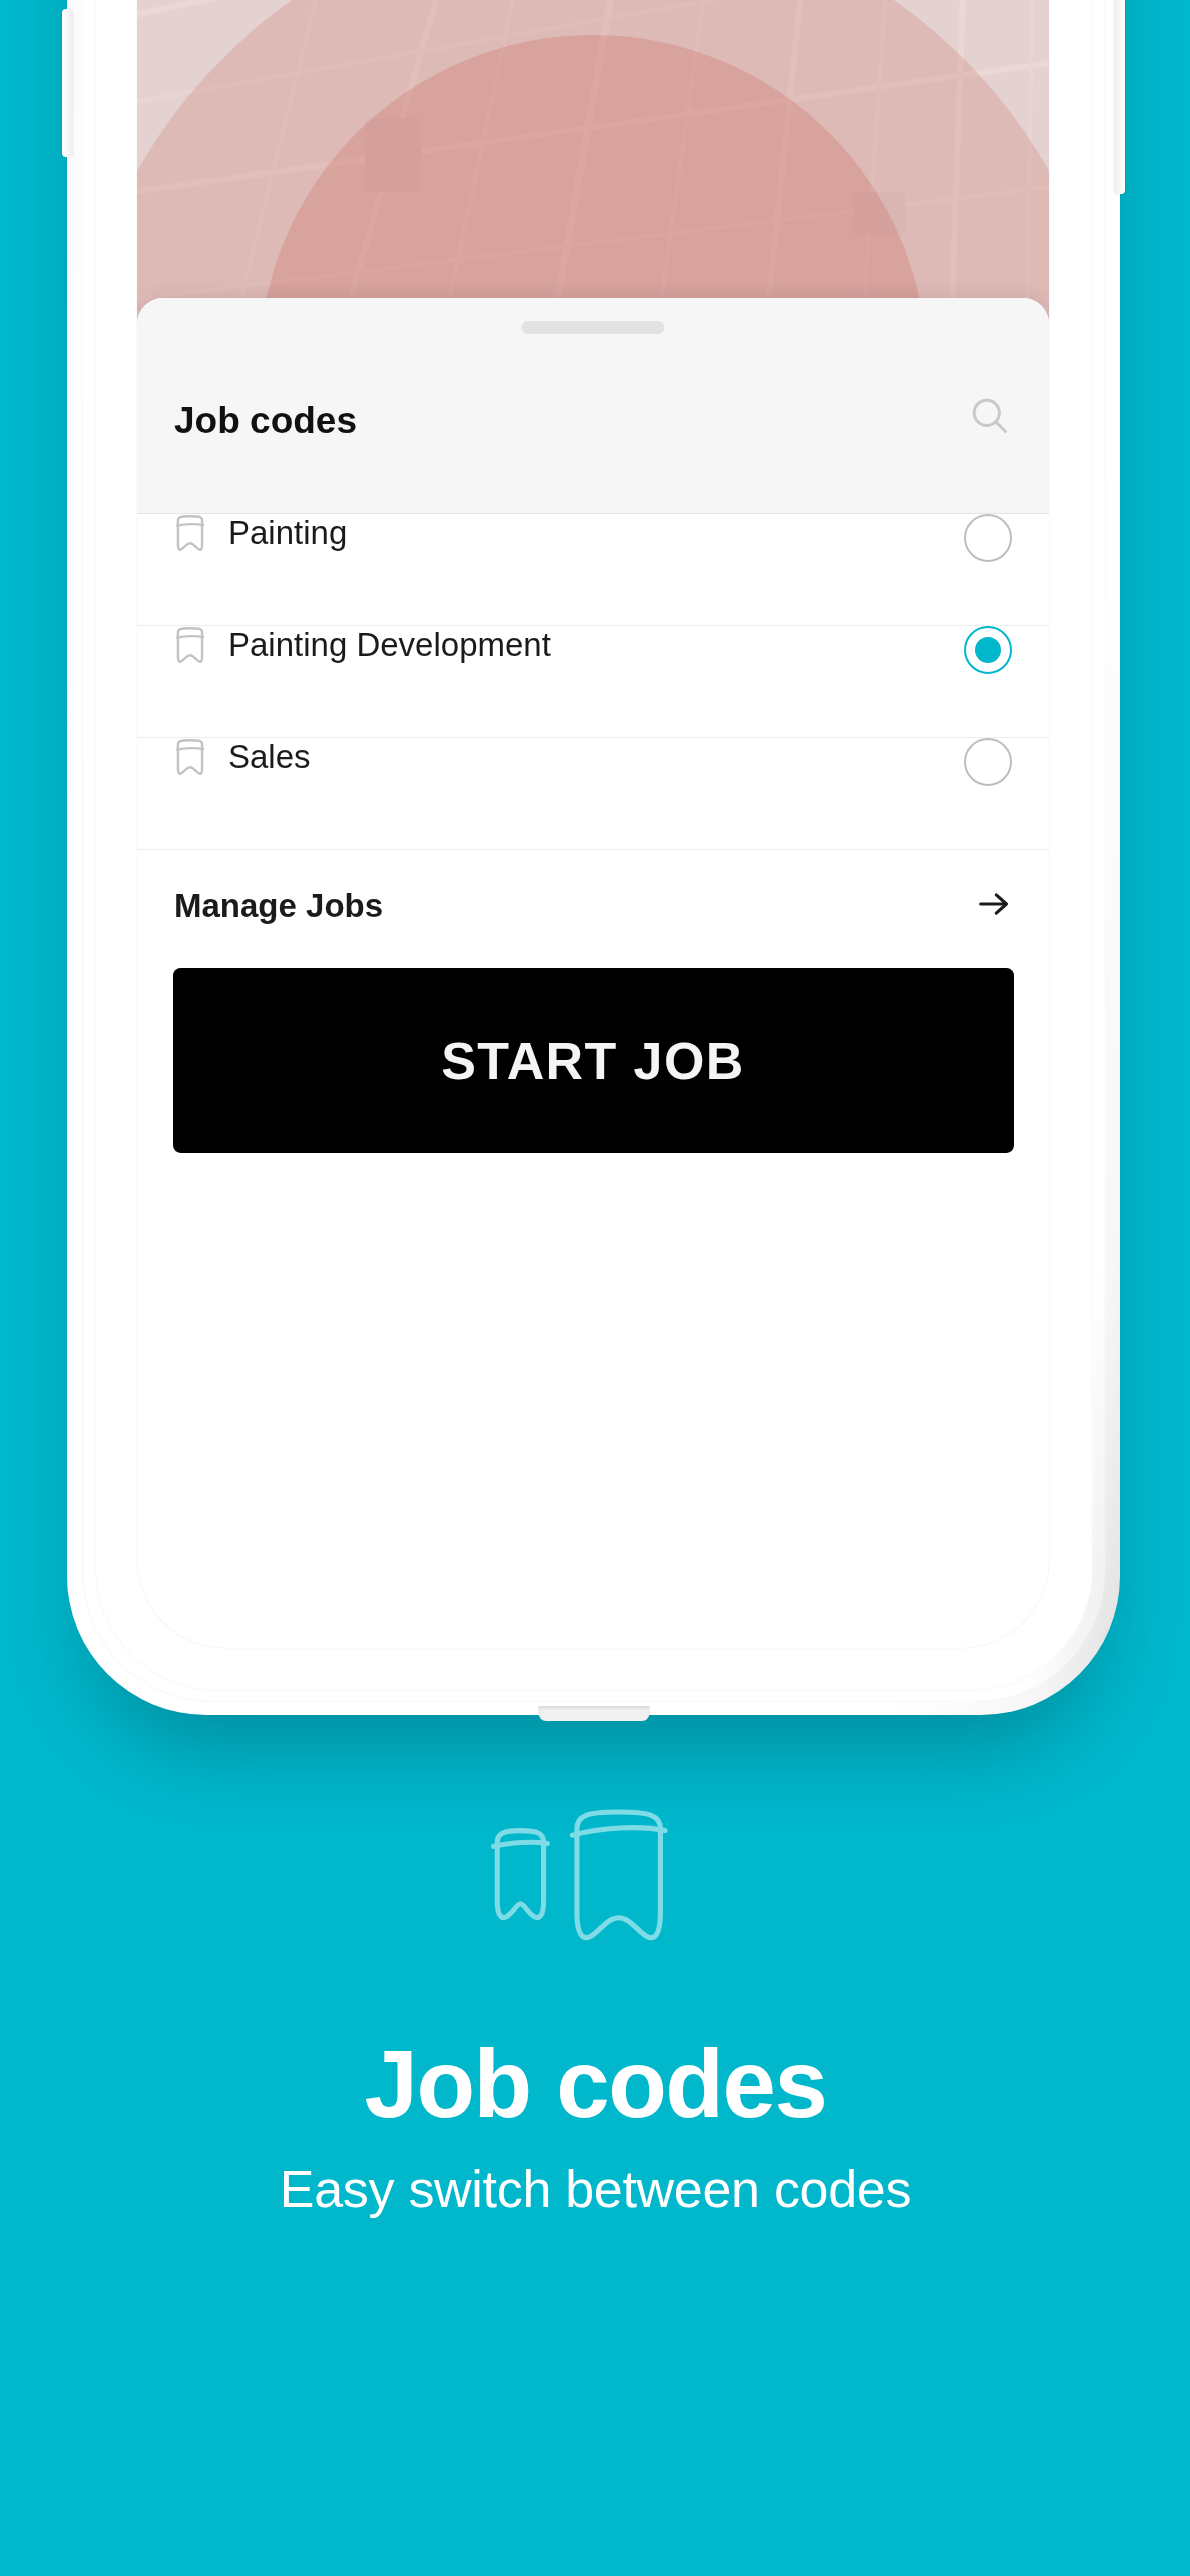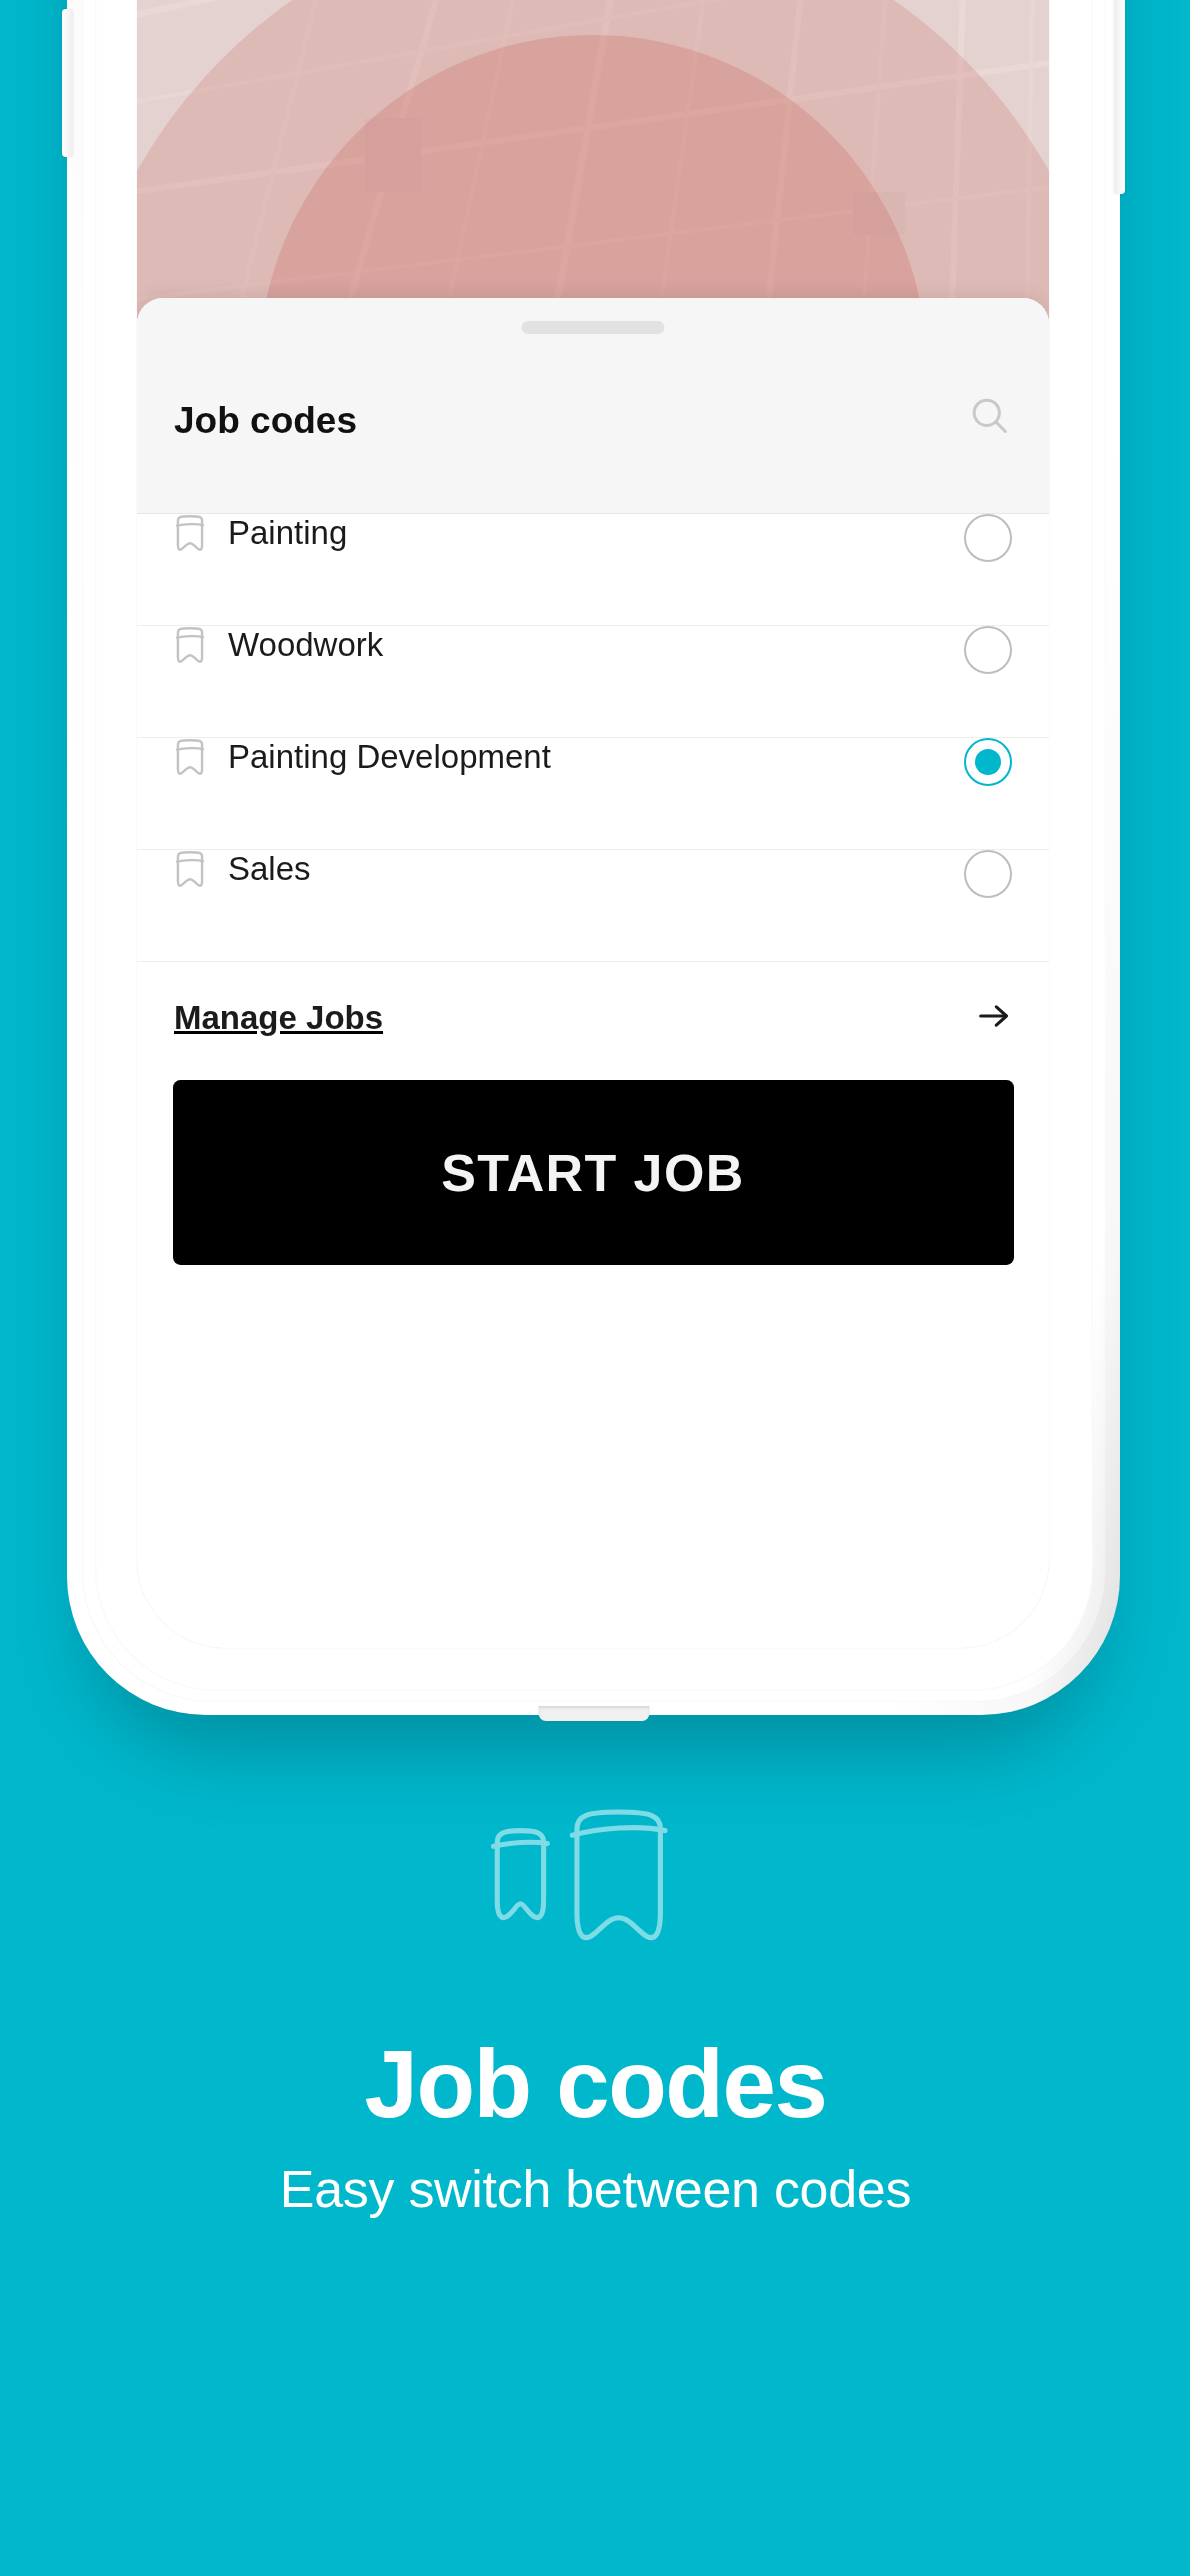--- a/index.html
+++ b/index.html
@@ -109,21 +109,21 @@
     flex:0 0 auto;
     display:flex; align-items:center; justify-content:center;
   }
   .radio.selected{ border-color:#00b7cc; }
   .radio.selected::after{
     content:""; width:26px; height:26px; border-radius:50%; background:#00b7cc;
   }
 
   .manage-row{
     position:relative; height:111px; display:flex; align-items:center;
-    padding:0 37px; background:#fff;text-decoration:underline;
+    padding:0 37px; background:#fff;
   }
   #manage-jobs-label{ font-size:33px; font-weight:700; color:#1b1b1b; flex:1 1 auto; }
 
   #start-job-button{
     display:block; margin:7.4px auto 0; width:841px; height:185px;
     background:#000000; color:#f4f4f4; border:none; border-radius:7.4px;
     font-family:Liberation Sans, sans-serif;
     font-size:52px; font-weight:700; letter-spacing:1.4px;
     cursor:pointer;
   }
@@ -201,28 +201,20 @@
           </div>
         </div>
 
         <div id="job-list">
             <div class="job-row">
               <span class="bm"><svg width="32" height="39" viewBox="0 0 34 42">
   <path d="M4 7 C4 3.4 6 2.4 17 2.4 C28 2.4 30 3.4 30 7 L30 33.5 C30 38 28.6 39.5 26.4 38 C23.4 36 20 31.5 17 31.5 C14 31.5 10.6 36 7.6 38 C5.4 39.5 4 38 4 33.5 Z" fill="none" stroke="#c3c3c3" stroke-width="2.6" stroke-linejoin="round"></path>
   <path d="M3 12.5 C11 10.8 24 10.2 31 12" fill="none" stroke="#c3c3c3" stroke-width="2.6" stroke-linecap="round"></path>
 </svg></span>
               <span class="job-label">Painting</span>
-              <span class="radio"></span>
-            </div>
-            <div class="job-row">
-              <span class="bm"><svg width="32" height="39" viewBox="0 0 34 42">
-  <path d="M4 7 C4 3.4 6 2.4 17 2.4 C28 2.4 30 3.4 30 7 L30 33.5 C30 38 28.6 39.5 26.4 38 C23.4 36 20 31.5 17 31.5 C14 31.5 10.6 36 7.6 38 C5.4 39.5 4 38 4 33.5 Z" fill="none" stroke="#c3c3c3" stroke-width="2.6" stroke-linejoin="round"></path>
-  <path d="M3 12.5 C11 10.8 24 10.2 31 12" fill="none" stroke="#c3c3c3" stroke-width="2.6" stroke-linecap="round"></path>
-</svg></span>
-              <span class="job-label">Woodwork</span>
               <span class="radio"></span>
             </div>
             <div class="job-row">
               <span class="bm"><svg width="32" height="39" viewBox="0 0 34 42">
   <path d="M4 7 C4 3.4 6 2.4 17 2.4 C28 2.4 30 3.4 30 7 L30 33.5 C30 38 28.6 39.5 26.4 38 C23.4 36 20 31.5 17 31.5 C14 31.5 10.6 36 7.6 38 C5.4 39.5 4 38 4 33.5 Z" fill="none" stroke="#c3c3c3" stroke-width="2.6" stroke-linejoin="round"></path>
   <path d="M3 12.5 C11 10.8 24 10.2 31 12" fill="none" stroke="#c3c3c3" stroke-width="2.6" stroke-linecap="round"></path>
 </svg></span>
               <span class="job-label">Painting Development</span>
               <span class="radio selected"></span>
             </div>

